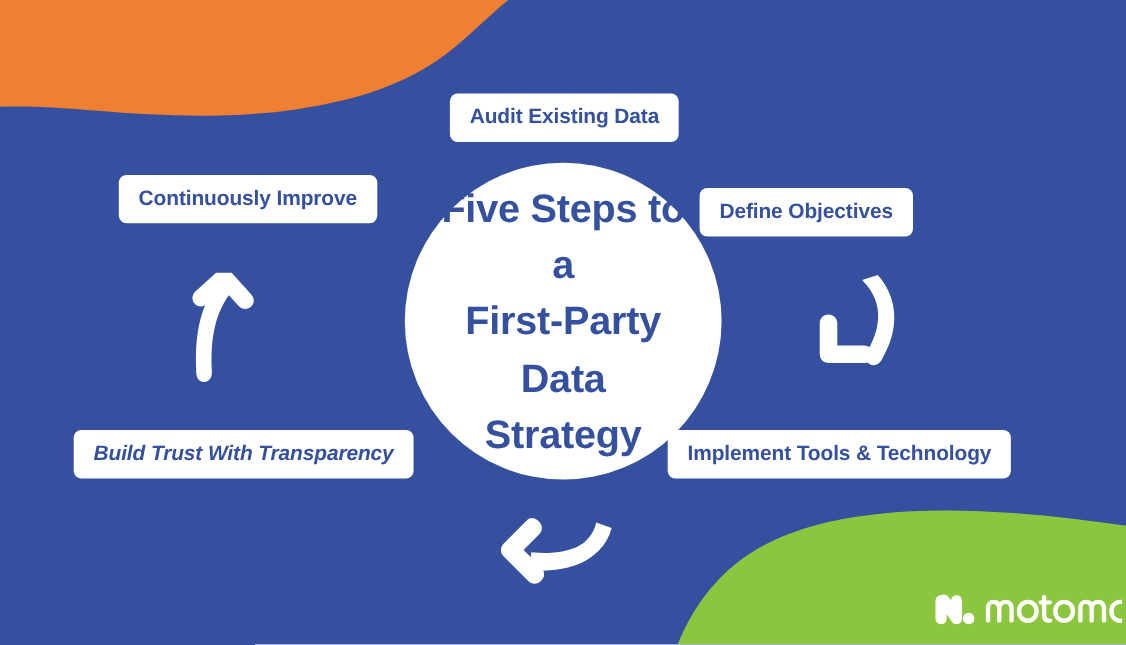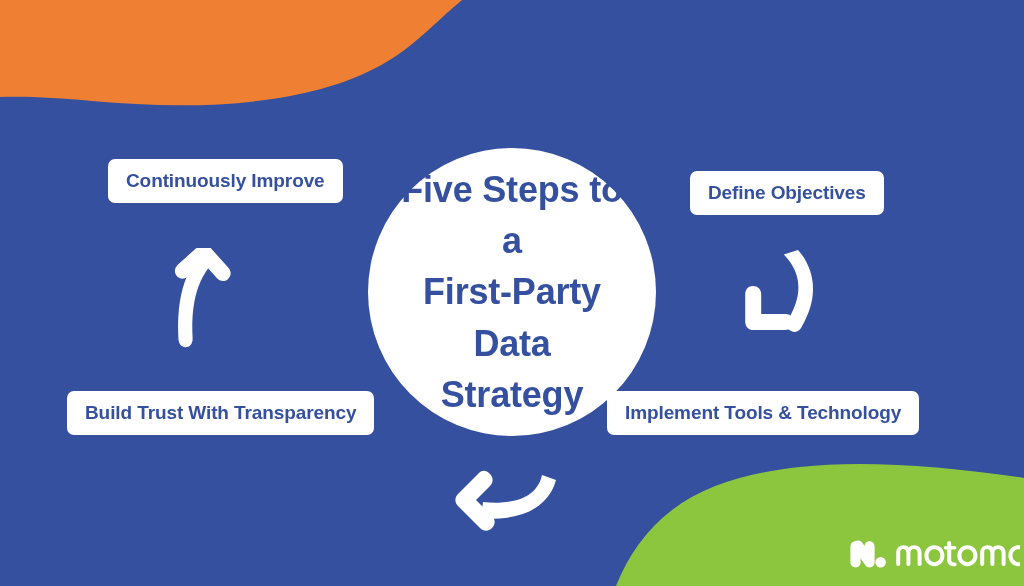--- a/index.html
+++ b/index.html
@@ -57,23 +57,23 @@
     letter-spacing: -0.1px;
     display: flex;
     align-items: center;
     justify-content: center;
     height: 44px;
     padding: 0 18px;
     box-sizing: border-box;
     white-space: nowrap;
   }
   #chip-audit        { left: 409px; top: 85px; }
-  #chip-define       { left: 690px; top: 171px; }
+  #chip-define       { left: 636px; top: 171px; }
   #chip-implement    { left: 607px; top: 391px; }
-  #chip-build        { left: 67px;  top: 391px; }
+  #chip-build        { left: 67px;  top: 391px; font-style: italic; }
   #chip-improve      { left: 108px; top: 159px; }
 
   
   .arrow {
     position: absolute;
     pointer-events: none;
   }
   #arrow-up-left    { left: 158px; top: 248px; width: 96px;  height: 100px; }
   #arrow-down-left  { left: 740px; top: 248px; width: 96px;  height: 100px; }
   #arrow-bottom     { left: 444px; top: 452px; width: 122px; height: 96px;  }
@@ -101,20 +101,23 @@
     <path fill="#EF8033" d="M0,0 L462,0 C440,18 420,40 396,56 C360,80 318,92 272,99 C212,108 150,106 92,101 C58,98 28,96 0,97 Z"></path>
     <path fill="#8CC63F" d="M1024,586 L616,586 C628,556 646,530 672,510 C706,484 752,472 800,467 C862,460 944,466 1024,478 Z"></path>
   </svg>
 
   <div class="center-circle">
     <div class="center-title">Five Steps to a
 First-Party Data
 Strategy</div>
   </div>
 
+  <div class="chip" id="chip-audit">
+    <span>Audit Existing Data</span>
+  </div>
 
   <div class="chip" id="chip-define">
     <span>Define Objectives</span>
   </div>
 
   <div class="chip" id="chip-implement">
     <span>Implement Tools &amp; Technology</span>
   </div>
 
   <div class="chip" id="chip-build">

